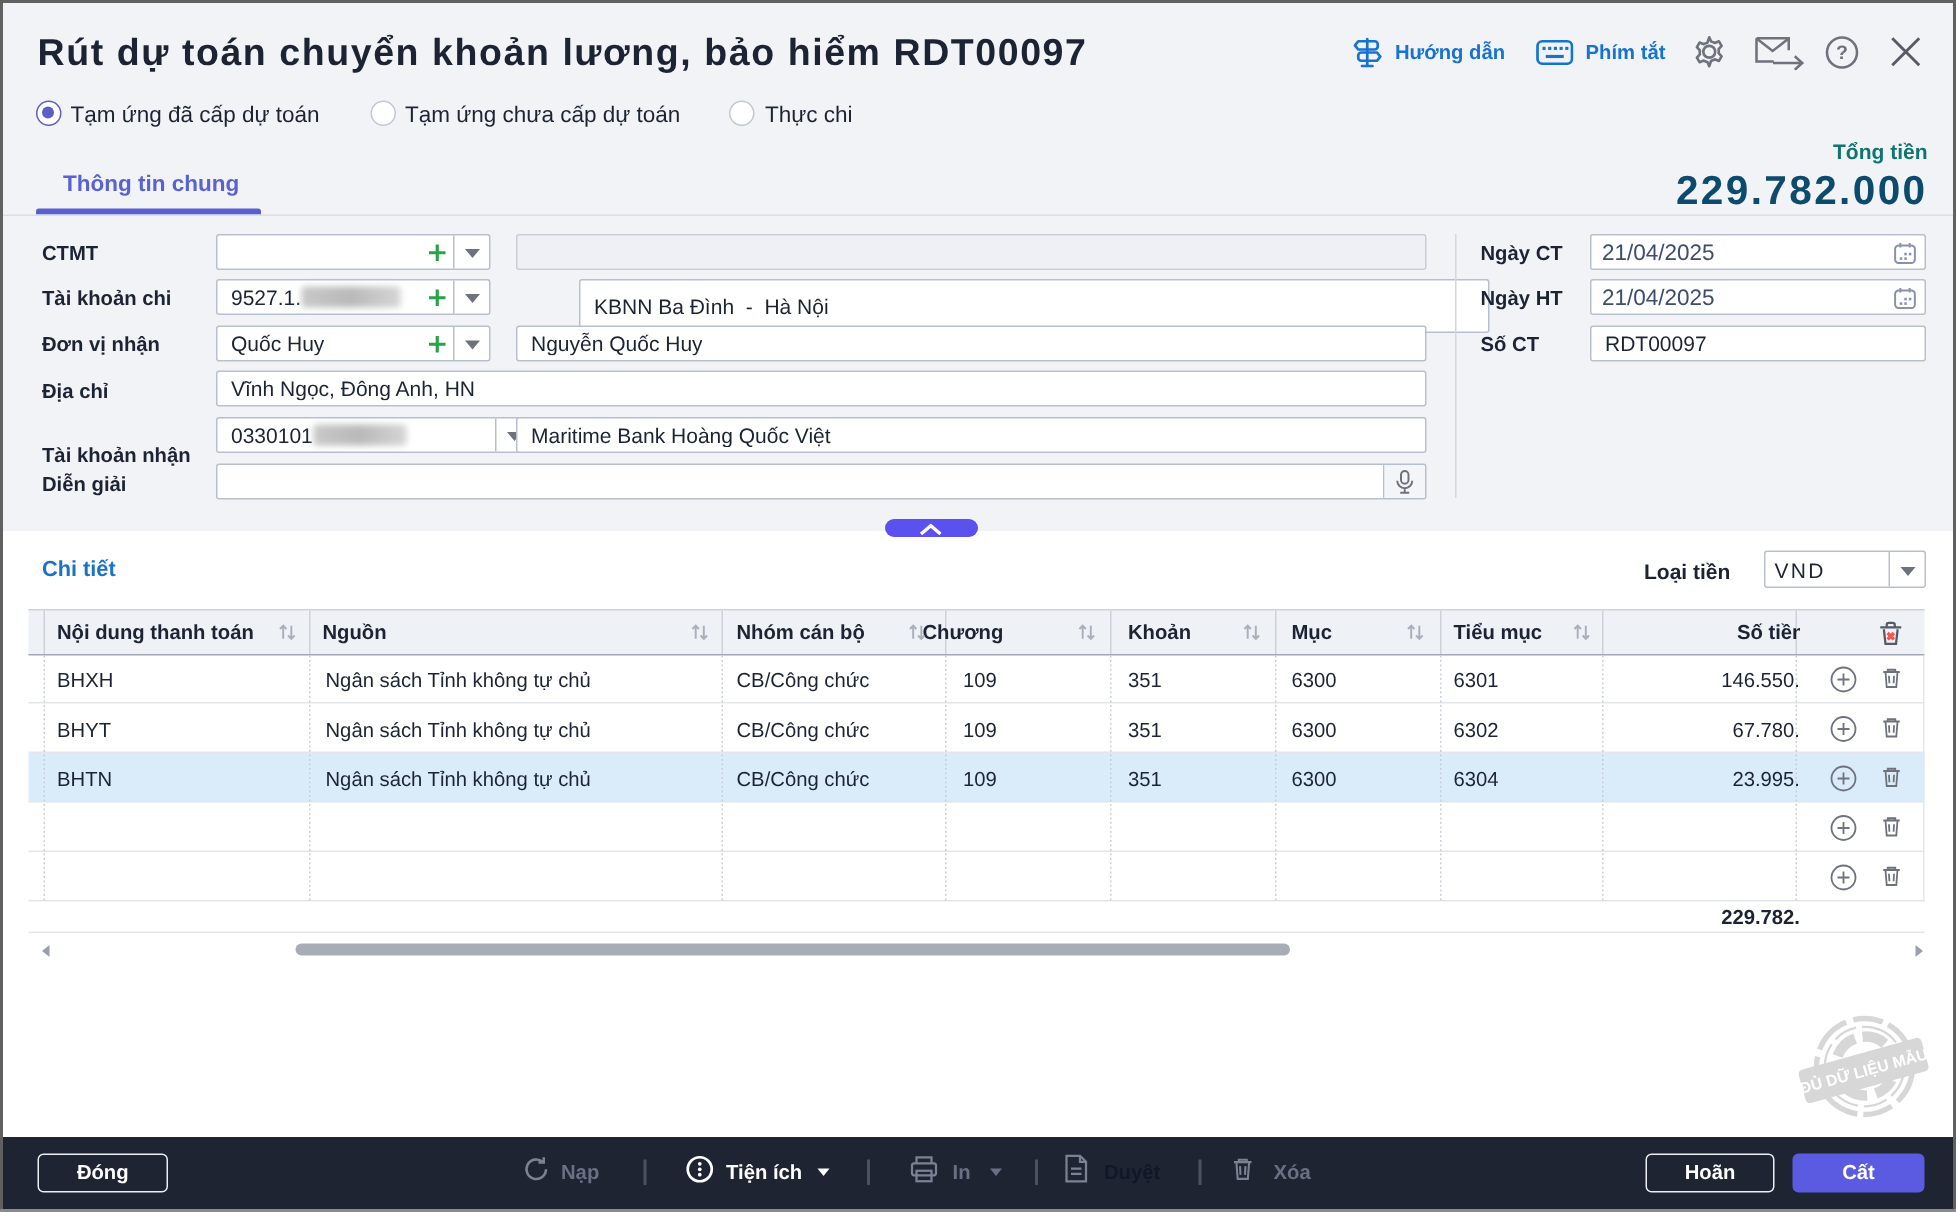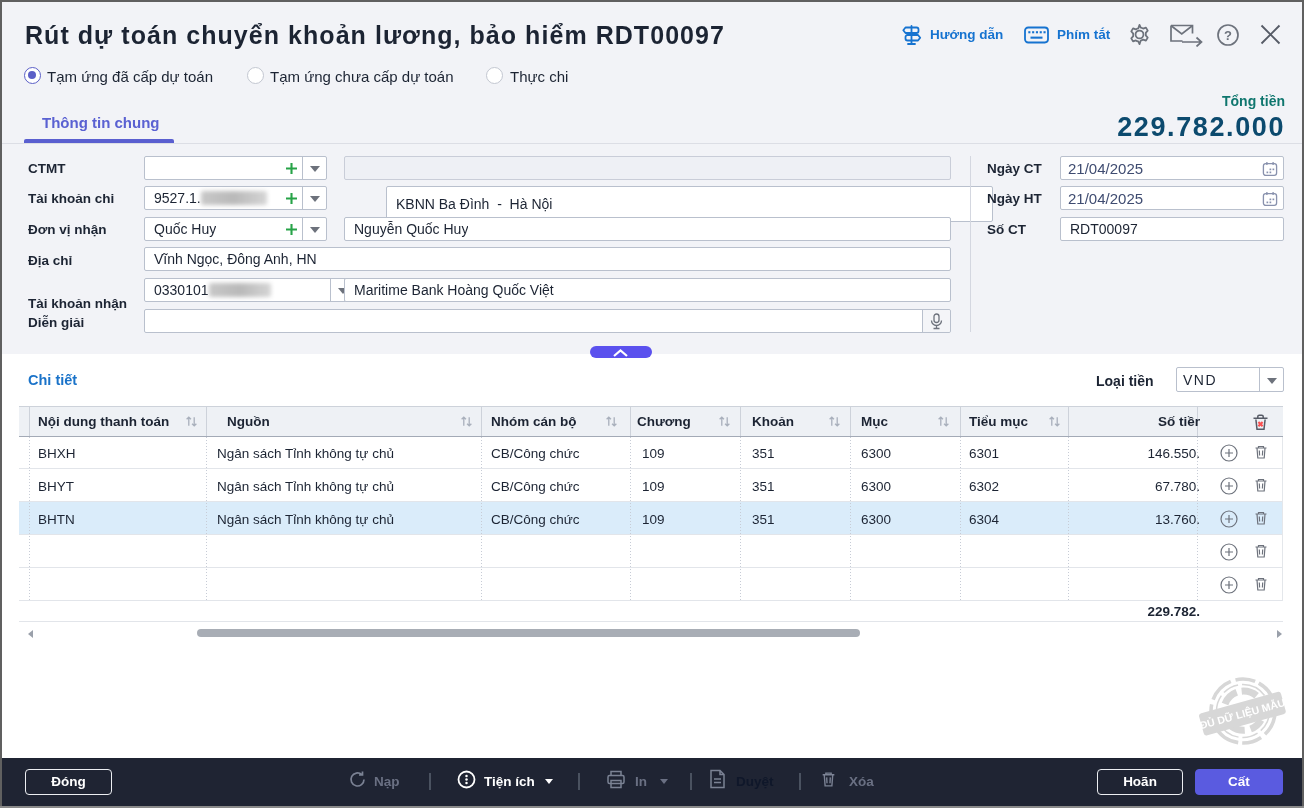--- a/index.html
+++ b/index.html
@@ -179,23 +179,23 @@
   <div class="hb" style="left:10px;"></div>
   <div class="hb" style="left:187px;"></div>
   <div class="hb" style="left:462px;"></div>
   <div class="hb" style="left:611px;"></div>
   <div class="hb" style="left:721px;"></div>
   <div class="hb" style="left:831px;"></div>
   <div class="hb" style="left:941px;"></div>
   <div class="hb" style="left:1049px;"></div>
   <div class="hb" style="left:1178px;"></div>
   <div class="htx" style="left:19px;">Nội dung thanh toán</div>
-  <div class="htx" style="left:208px;">Nguồn</div>
+  <div class="htx" style="left:196px;">Nguồn</div>
   <div class="htx" style="left:472px;">Nhóm cán bộ</div>
-  <div class="htx" style="left:618px;">Chương</div>
+  <div class="htx" style="left:596px;">Chương</div>
   <div class="htx" style="left:733px;">Khoản</div>
   <div class="htx" style="left:842px;">Mục</div>
   <div class="htx" style="left:950px;">Tiểu mục</div>
   <div class="htx" style="left:1035px; width:146px; overflow:hidden;">
       <div style="width:149px; text-align:right;">Số tiền</div>
     </div>
   <svg class="sort" style="left:166px;" viewBox="0 0 12 12">
       <path d="M3.5 10 L3.5 2 M1.5 4 L3.5 2 L5.5 4" stroke="#a9b0bc" fill="none" stroke-width="1.2"></path>
       <path d="M8.5 2 L8.5 10 M6.5 8 L8.5 10 L10.5 8" stroke="#a9b0bc" fill="none" stroke-width="1.2"></path>
     </svg>
@@ -263,21 +263,21 @@
   <div class="btx" style="left:842px; top:64px;">6300</div>
   <div class="btx" style="left:950px; top:64px;">6302</div>
   <div class="btx amt" style="top:64px;">67.780.</div>
   <div class="btx" style="left:19px; top:97px;">BHTN</div>
   <div class="btx" style="left:198px; top:97px;">Ngân sách Tỉnh không tự chủ</div>
   <div class="btx" style="left:472px; top:97px;">CB/Công chức</div>
   <div class="btx" style="left:623px; top:97px;">109</div>
   <div class="btx" style="left:733px; top:97px;">351</div>
   <div class="btx" style="left:842px; top:97px;">6300</div>
   <div class="btx" style="left:950px; top:97px;">6304</div>
-  <div class="btx amt" style="top:97px;">13.760.</div>
+  <div class="btx amt" style="top:97px;">23.995.</div>
 
   <svg class="plusic" style="top:38px;" viewBox="0 0 18 18">
       <circle cx="9" cy="9" r="8" stroke="#6d727c" fill="none" stroke-width="1.2"></circle>
       <path d="M9 5 V13 M5 9 H13" stroke="#6d727c" stroke-width="1.2"></path>
     </svg>
   <svg class="trashic" style="top:38px;" viewBox="0 0 16 16">
       <path d="M2.5 4 H13.5 M5.5 4 V2.5 H10.5 V4 M4 4 L4.8 14 H11.2 L12 4 M6.3 6.5 L6.6 11.5 M9.7 6.5 L9.4 11.5" stroke="#6d727c" fill="none" stroke-width="1.2"></path>
     </svg>
   <svg class="plusic" style="top:71px;" viewBox="0 0 18 18">
       <circle cx="9" cy="9" r="8" stroke="#6d727c" fill="none" stroke-width="1.2"></circle>

